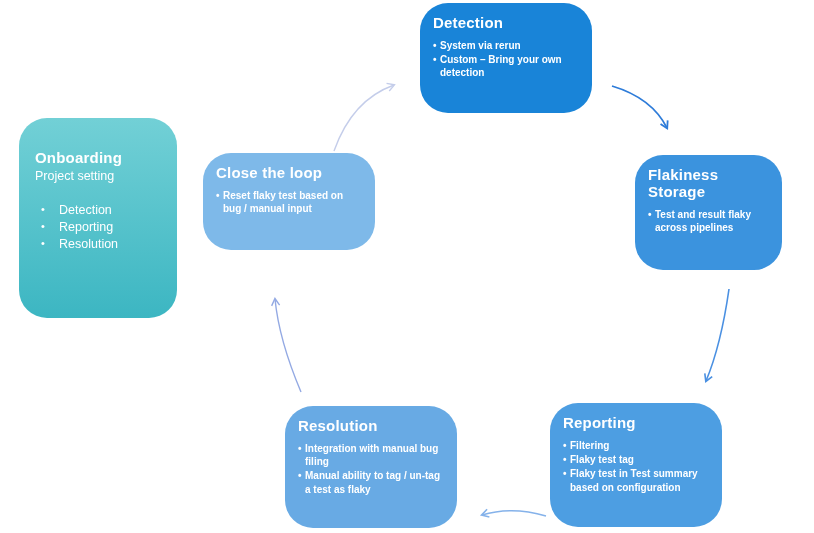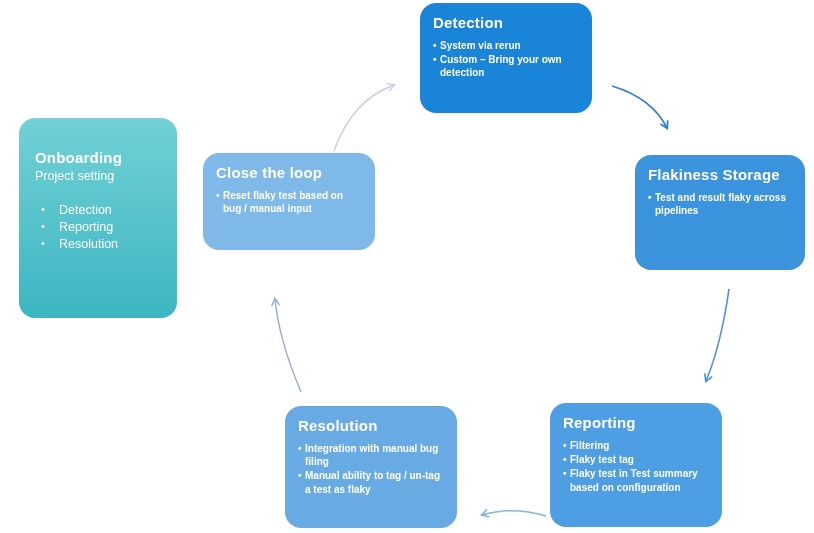--- a/index.html
+++ b/index.html
@@ -15,21 +15,21 @@
     overflow: hidden;
   }
   .arrow-layer {
     position: absolute;
     left: 0; top: 0;
     width: 814px; height: 533px;
     pointer-events: none;
   }
   .box {
     position: absolute;
-    border-radius: 16px;
+    border-radius: 28px;
     color: #ffffff;
     padding: 11px 12px 10px 13px;
   }
   .box .title {
     font-size: 15px;
     font-weight: 700;
     letter-spacing: 0.2px;
     margin-bottom: 8px;
   }
   .box .bullet {
@@ -41,21 +41,21 @@
     margin-bottom: 1px;
   }
   .box .bullet::before {
     content: "\2022";
     position: absolute;
     left: 0;
     top: 0;
   }
   
   .box-detection        { left: 420px; top: 3px;   width: 172px; height: 110px; background: #1984D8; }
-  .box-storage          { left: 635px; top: 155px; width: 170px; height: 115px; background: #3B93DE; }
+  .box-storage          { left: 635px; top: 155px; width: 147px; height: 115px; background: #3B93DE; }
   .box-reporting        { left: 550px; top: 403px; width: 172px; height: 124px; background: #4D9EE2; }
   .box-resolution       { left: 285px; top: 406px; width: 172px; height: 122px; background: #68AAE4; }
   .box-close            { left: 203px; top: 153px; width: 172px; height: 97px; background: #7EB9E9; }
   .box-onboarding {
     left: 19px; top: 118px; width: 158px; height: 200px;
     background: linear-gradient(180deg, #72D0D6 0%, #3CB6C2 100%);
     padding-top: 31px;
     padding-left: 16px;
   }
   .box-onboarding .title { margin-bottom: 2px; }

